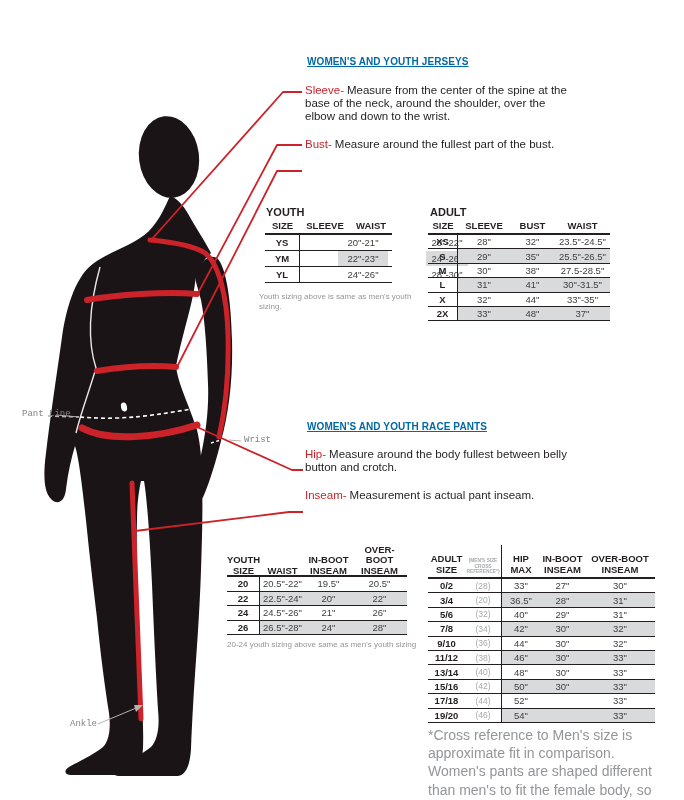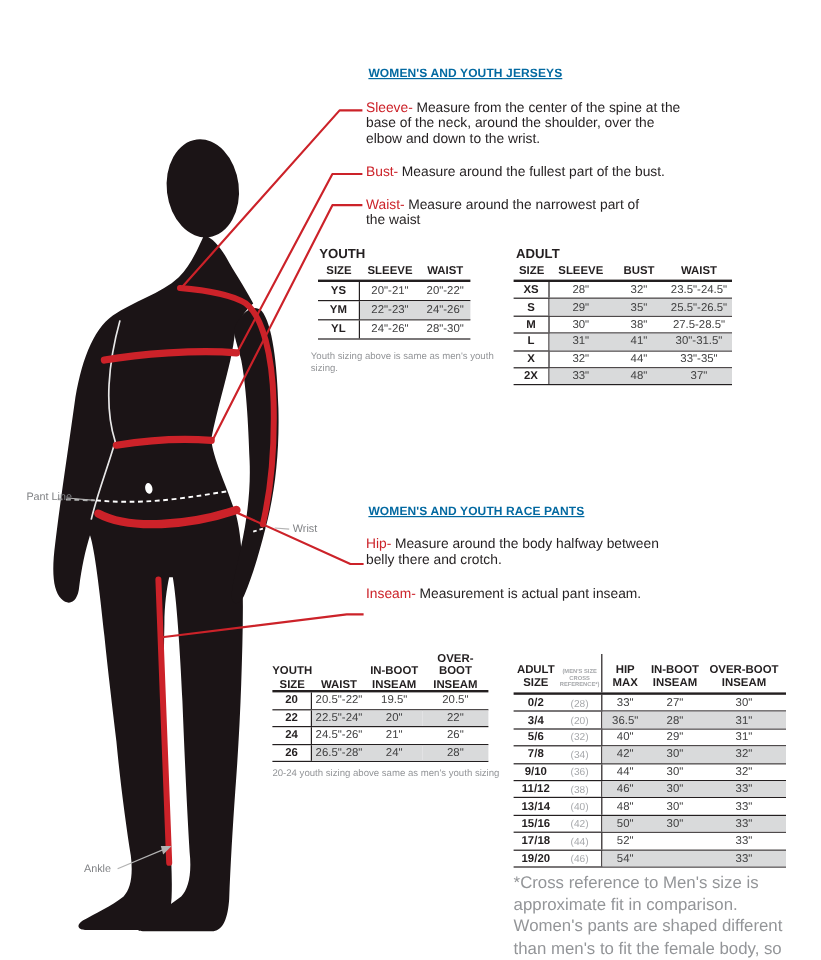--- a/index.html
+++ b/index.html
@@ -24,24 +24,24 @@
   .sz{font-weight:bold;color:#231f20;}
   .vr{border-right:1.6px solid #231f20;}
   .hl .dc{background:#d9dadb;}
   .xrh{font-size:4.8px;color:#a7a9ac;font-weight:bold;line-height:1.2;text-align:center;
        display:flex;flex-direction:column;align-items:center;justify-content:flex-end;padding-bottom:2px;}
   .xr{color:#a7a9ac;font-size:8.5px;}
   .yj-g{grid-template-columns:35px 50px 42px;}
   .aj-g{grid-template-columns:30px 52px 45px 55px;}
   .yp-g{grid-template-columns:33px 45px 47px 55px;}
   .ap-g{grid-template-columns:37px 37px 38px 45px 70px;}
-  .yj-r{height:15px;}  .aj-r{height:13.4px;}
+  .yj-r{height:15px;gap:38px;}  .aj-r{height:13.4px;}
   .yp-r{height:13.5px;} .ap-r{height:13.4px;text-align:center;}
   .note{position:absolute;font-size:8px;line-height:1.3;color:#939598;}
-  .figlabel{position:absolute;font-size:9px;color:#808285;}
+  .figlabel{position:absolute;font-size:9px;color:#808285;font-family:Liberation Mono, monospace;}
 </style>
 </head>
 <body>
 
 <div class="page">
 
   <svg class="figure-svg" width="684" height="800" viewBox="0 0 684 800">
 
     <ellipse cx="169" cy="157" rx="30" ry="41" transform="rotate(-7 169 157)" fill="#1b1416"></ellipse>
     <path fill="#1b1416" d="
@@ -127,23 +127,20 @@
   </svg>
 
   <h2 class="sec" style="left:307px;top:56px;">WOMEN'S AND YOUTH JERSEYS</h2>
 
   <p class="def" style="left:305px;top:84px;width:262px;">
     <span class="term">Sleeve-</span><span>Measure from the center of the spine at the base of the neck, around the shoulder, over the elbow and down to the wrist.</span>
   </p>
   <p class="def nowrap" style="left:305px;top:138px;">
     <span class="term">Bust-</span><span>Measure around the fullest part of the bust.</span>
   </p>
-  <p class="def" style="left:305px;top:165px;width:245px;">
-    <span class="term">Waist-</span><span>Measure around the narrowest part of the waist</span>
-  </p>
 
   <div class="tlabel" style="left:266px;top:206px;">YOUTH</div>
   <div class="tbl" style="left:265px;top:220px;width:127px;">
     <div class="thead yj-g" style="height:13px;">
       <div class="th">SIZE</div>
       <div class="th">SLEEVE</div>
       <div class="th">WAIST</div>
     </div>
     <div class="trow yj-g yj-r">
       <div class="c sz vr">YS</div>
@@ -204,21 +201,21 @@
     <div class="trow aj-g aj-r hl">
       <div class="c sz vr">2X</div>
       <div class="c dc">33"</div>
       <div class="c dc">48"</div>
       <div class="c dc">37"</div>
     </div>
   </div>
 
   <h2 class="sec" style="left:307px;top:421px;">WOMEN'S AND YOUTH RACE PANTS</h2>
   <p class="def" style="left:305px;top:448px;width:270px;">
-    <span class="term">Hip-</span><span>Measure around the body halfway between belly there and crotch.</span>
+    <span class="term">Hip-</span><span>Measure around the body fullest between belly button and crotch.</span>
   </p>
   <p class="def nowrap" style="left:305px;top:489px;">
     <span class="term">Inseam-</span><span>Measurement is actual pant inseam.</span>
   </p>
 
   <div class="tbl" style="left:227px;top:545px;width:180px;">
     <div class="thead yp-g" style="height:30px;">
       <div class="th">
         <span>YOUTH</span>
         <span>SIZE</span>

